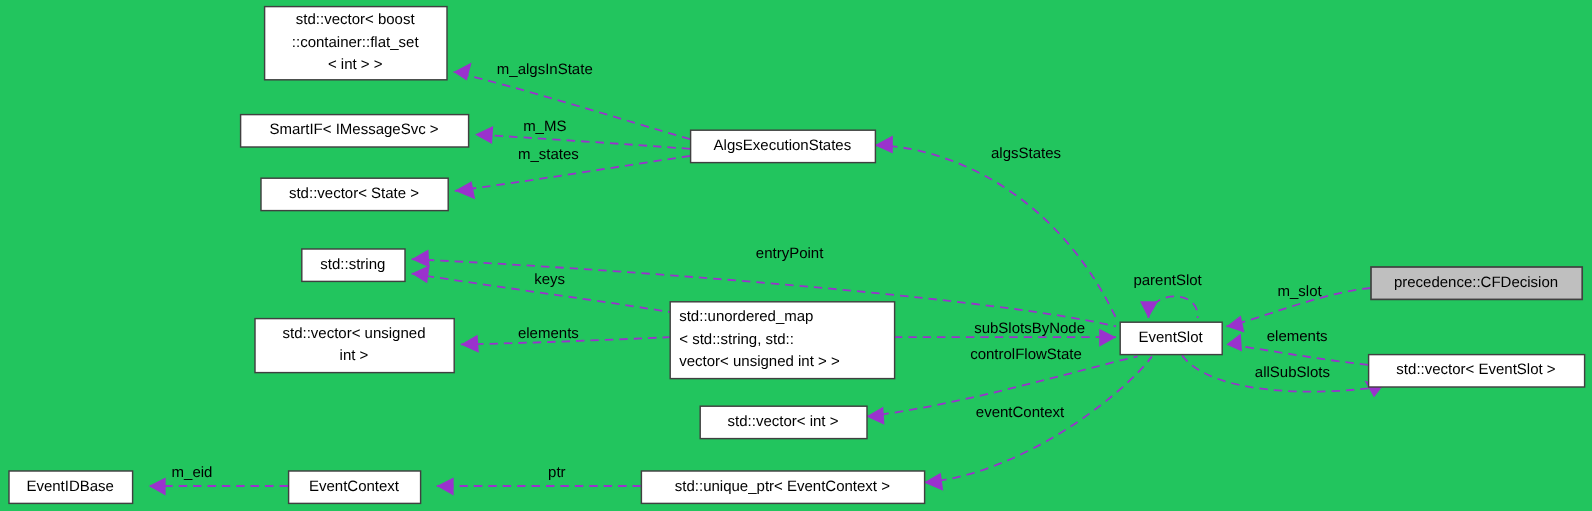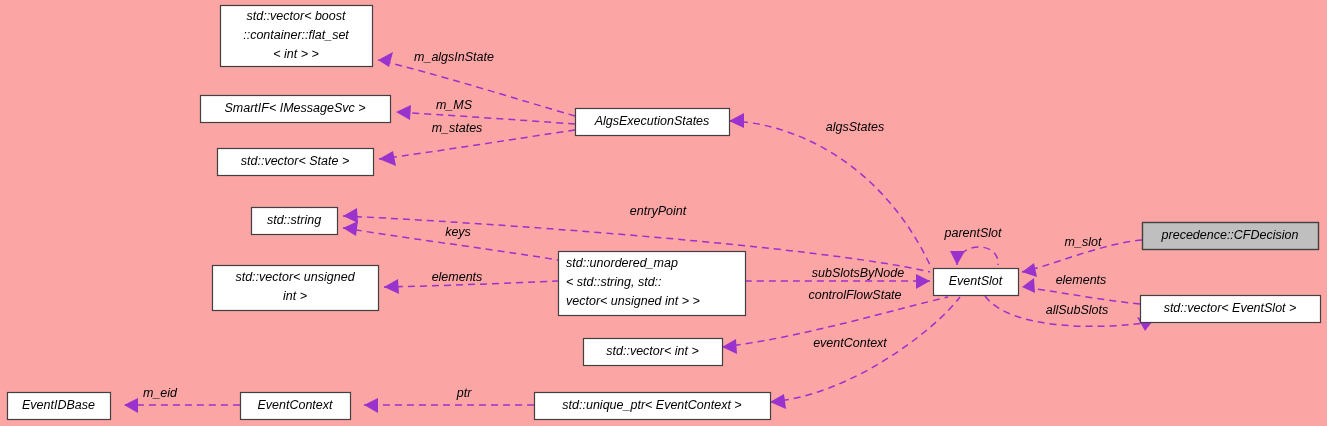--- a/index.html
+++ b/index.html
@@ -4,24 +4,23 @@
 <style>
   html, body {
     margin: 0;
     padding: 0;
     background: #ffffff;
   }
   #diagram-root {
     position: relative;
     width: 1327px;
     height: 426px;
-    background: #fca5a5;
+    background: #22c55e;
     font-family: "Liberation Sans", sans-serif;
     overflow: hidden;
-    font-style: italic;
   }
   svg.graph {
     position: absolute;
     top: 0;
     left: 0;
     width: 1327px;
     height: 426px;
   }
   .node-box {
     fill: #ffffff;

